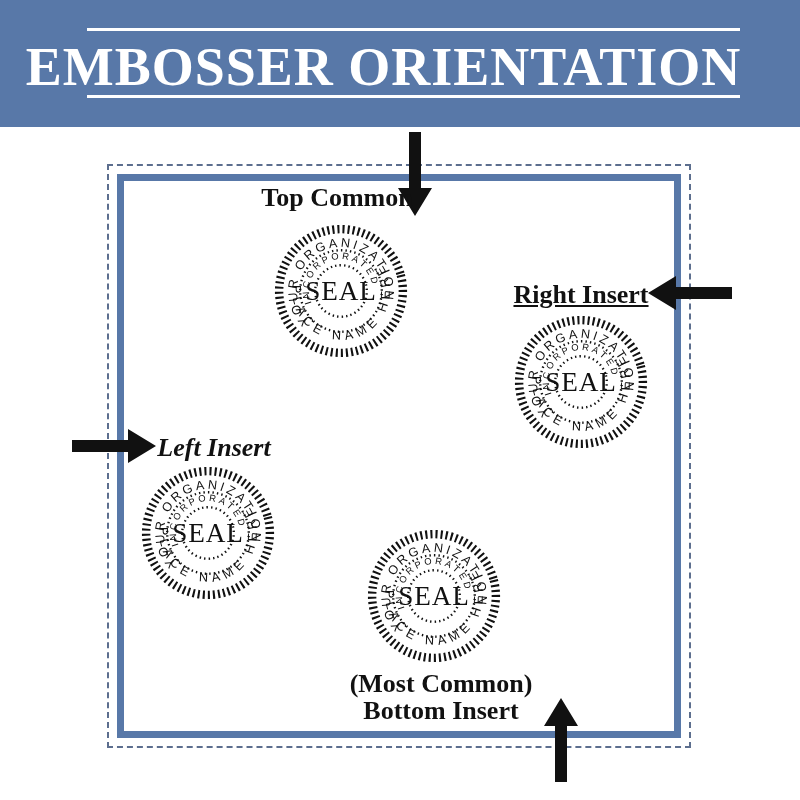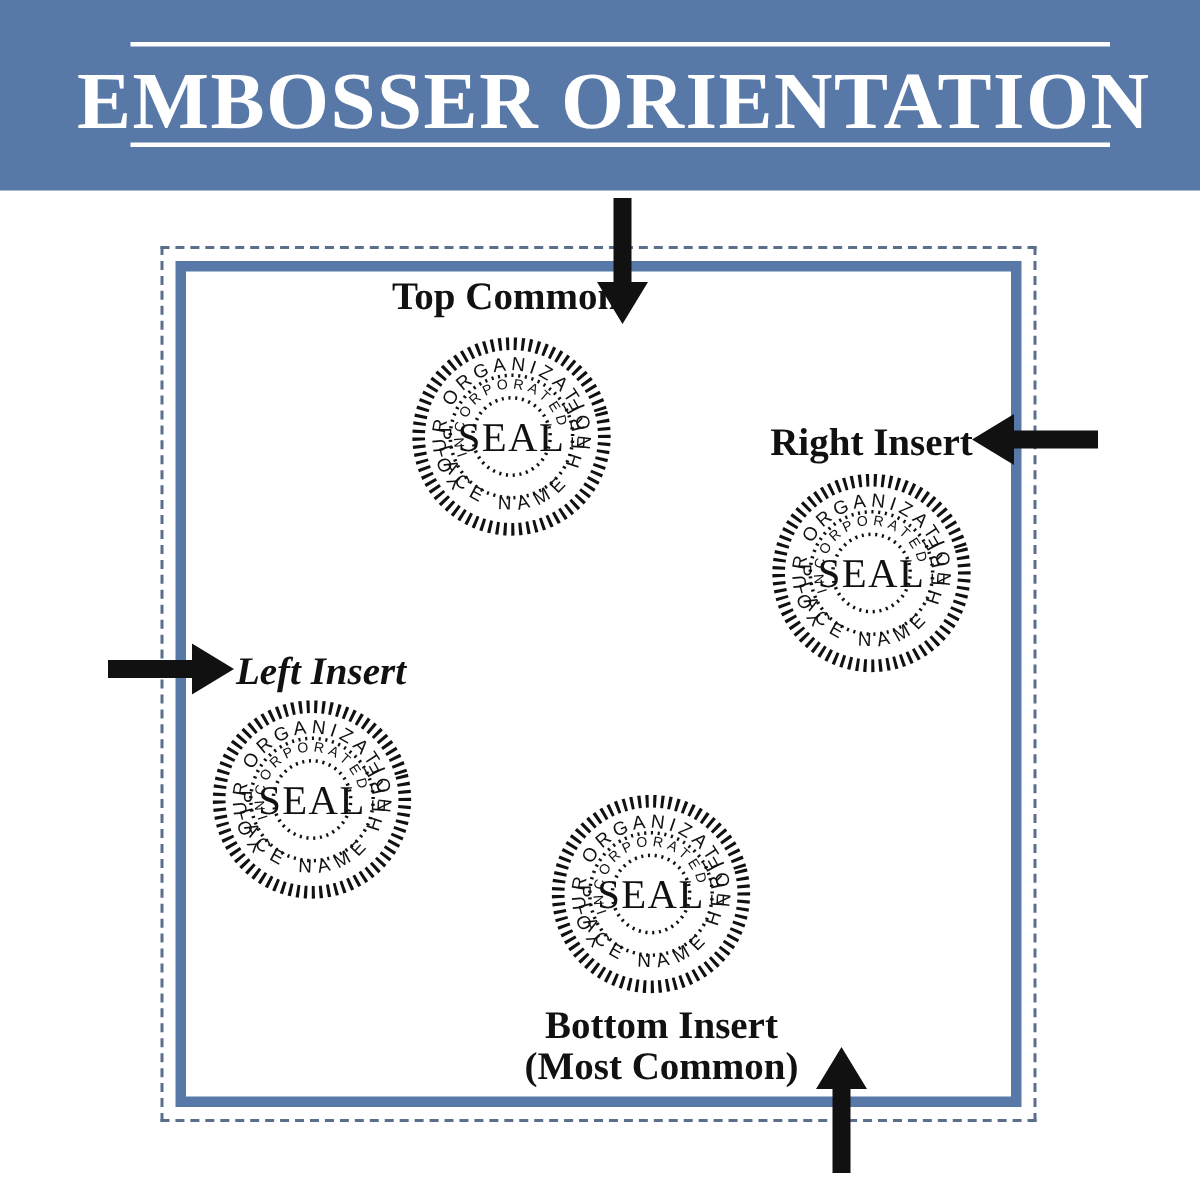--- a/index.html
+++ b/index.html
@@ -4,21 +4,21 @@
 <style>
   html,body { margin:0; padding:0; }
   body { width:800px; height:800px; position:relative; background:#ffffff; overflow:hidden;
          font-family:"Liberation Serif", serif; }
 
   
   .banner { position:absolute; left:0; top:0; width:800px; height:127px; background:#5878a8; }
   .banner-rule { position:absolute; left:87px; width:653px; height:3px; background:#ffffff; }
   .banner-rule.top { top:28px; }
   .banner-rule.bottom { top:95px; }
-  .banner-title { position:absolute; left:0; top:36px; width:767px; text-align:right;
+  .banner-title { position:absolute; left:0; top:36px; width:767px; text-align:center;
                   color:#ffffff; font-size:54px; font-weight:700; letter-spacing:1px;
                   white-space:nowrap; }
 
   
   .plate { position:absolute; left:107px; top:164px; width:580px; height:580px;
            border:2px dashed #5c6e8e; }
   .plate-inner { position:absolute; left:8px; top:8px; right:8px; bottom:8px;
                  border:7px solid #5878a8; }
 
   
@@ -63,25 +63,25 @@
   <polygon points="0,17 28,0 28,11 84,11 84,23 28,23 28,34"></polygon>
 </svg>
 <svg class="arrow" style="left:72px; top:429px;" width="84" height="34" viewBox="0 0 84 34">
   <polygon points="84,17 56,34 56,23 0,23 0,11 56,11 56,0"></polygon>
 </svg>
 <svg class="arrow" style="left:544px; top:698px;" width="34" height="84" viewBox="0 0 34 84">
   <polygon points="17,0 34,28 23,28 23,84 11,84 11,28 0,28"></polygon>
 </svg>
 
 <div class="insert-label" style="left:337px; top:184px;">Top Common</div>
-<div class="insert-label" style="left:581px; top:281px;">Right Insert</div>
+<div class="insert-label" style="left:581px; top:281px;text-decoration:underline;">Right Insert</div>
 <div class="insert-label" style="left:214px; top:434px;font-style:italic;">Left Insert</div>
 <div class="insert-label" style="left:441px; top:670px;">
+  <div>(Most Common)</div>
   <div>Bottom Insert</div>
-  <div>(Most Common)</div>
 </div>
 
 <svg class="seal" style="left:266px; top:216px;" viewBox="0 0 160 160">
   <g transform="rotate(-15 80 80)">
     <circle class="ring-outer" cx="80" cy="80" r="66"></circle>
     <circle class="dotted" cx="80" cy="80" r="43.5"></circle>
     <circle class="dotted" cx="80" cy="80" r="27.5"></circle>
     <path id="orgArc1" class="guide" d="M 80 127 A 47 47 0 1 1 80 33 A 47 47 0 1 1 80 127"></path>
     <path id="incArc1" class="guide" d="M 80 114 A 34 34 0 1 1 80 46 A 34 34 0 1 1 80 114"></path>
     <path id="placeArc1" class="guide" d="M 80 28 A 52 52 0 1 0 80 132 A 52 52 0 1 0 80 28"></path>

